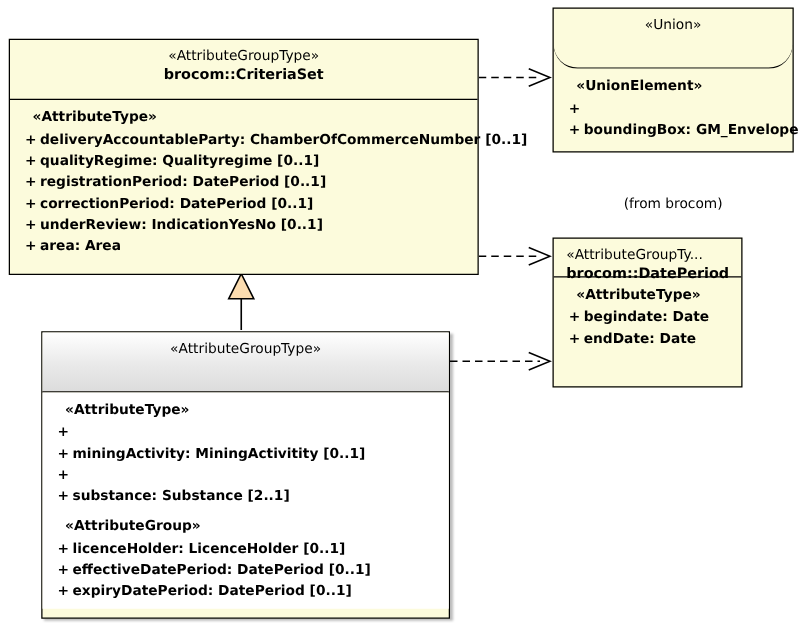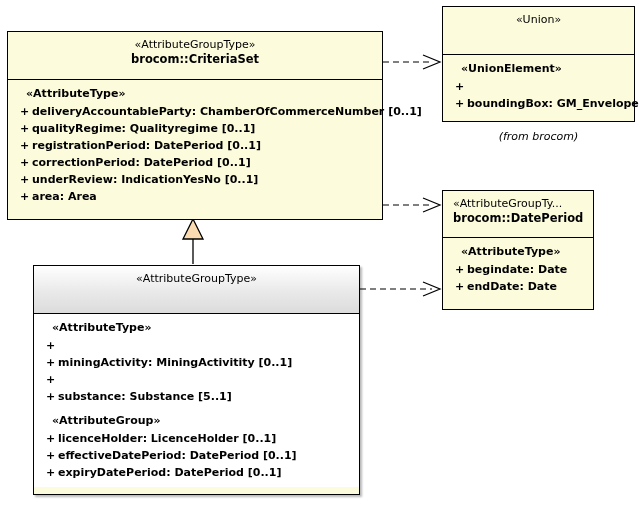--- a/index.html
+++ b/index.html
@@ -85,23 +85,23 @@
     font-size: 11px;
   }
   .attr-text {
     font-size: 11px;
     white-space: nowrap;
   }
   .grp-gap { height: 7px; }
 
   .from-note {
     position: absolute;
-    font-style: italic;
-    font-size: 11px;
-    white-space: nowrap;
+    font-size: 11px;
+    white-space: nowrap;
+    margin-top: 26px;
   }
 
   
   .conn-svg {
     position: absolute;
     left: 0;
     top: 0;
     width: 642px;
     height: 511px;
     pointer-events: none;
@@ -161,38 +161,38 @@
       <span class="attr-text">underReview: IndicationYesNo [0..1]</span>
     </div>
     <div class="attr-row">
       <span class="attr-vis">+</span>
       <span class="attr-text">area: Area</span>
     </div>
   </div>
 </div>
 
 <div class="uml-class" style="left:442px; top:6px; width:193px; height:116px;">
-  <div class="uml-header yellow" style="height:48px;">
+  <div class="uml-header yellow" style="height:48px;border-radius:19px;">
     <span class="stereo">«Union»</span>
   </div>
   <div class="uml-body">
     <span class="grp-stereo">«UnionElement»</span>
     <div class="attr-row">
       <span class="attr-vis">+</span>
     </div>
     <div class="attr-row">
       <span class="attr-vis">+</span>
       <span class="attr-text">boundingBox: GM_Envelope</span>
     </div>
   </div>
 </div>
 <div class="from-note" style="left:442px; top:130px; width:193px; text-align:center;">(from brocom)</div>
 
 <div class="uml-class" style="left:442px; top:190px; width:152px; height:120px;">
-  <div class="uml-header yellow leftish" style="height:47px;">
+  <div class="uml-header yellow leftish" style="height:31px;">
     <span class="stereo">«AttributeGroupTy...</span>
     <span class="cls-name">brocom::DatePeriod</span>
   </div>
   <div class="uml-body">
     <span class="grp-stereo">«AttributeType»</span>
     <div class="attr-row">
       <span class="attr-vis">+</span>
       <span class="attr-text">begindate: Date</span>
     </div>
     <div class="attr-row">
@@ -213,21 +213,21 @@
     </div>
     <div class="attr-row">
       <span class="attr-vis">+</span>
       <span class="attr-text">miningActivity: MiningActivitity [0..1]</span>
     </div>
     <div class="attr-row">
       <span class="attr-vis">+</span>
     </div>
     <div class="attr-row">
       <span class="attr-vis">+</span>
-      <span class="attr-text">substance: Substance [5..1]</span>
+      <span class="attr-text">substance: Substance [2..1]</span>
     </div>
 
     <div class="grp-gap"></div>
 
     <span class="grp-stereo">«AttributeGroup»</span>
     <div class="attr-row">
       <span class="attr-vis">+</span>
       <span class="attr-text">licenceHolder: LicenceHolder [0..1]</span>
     </div>
     <div class="attr-row">

